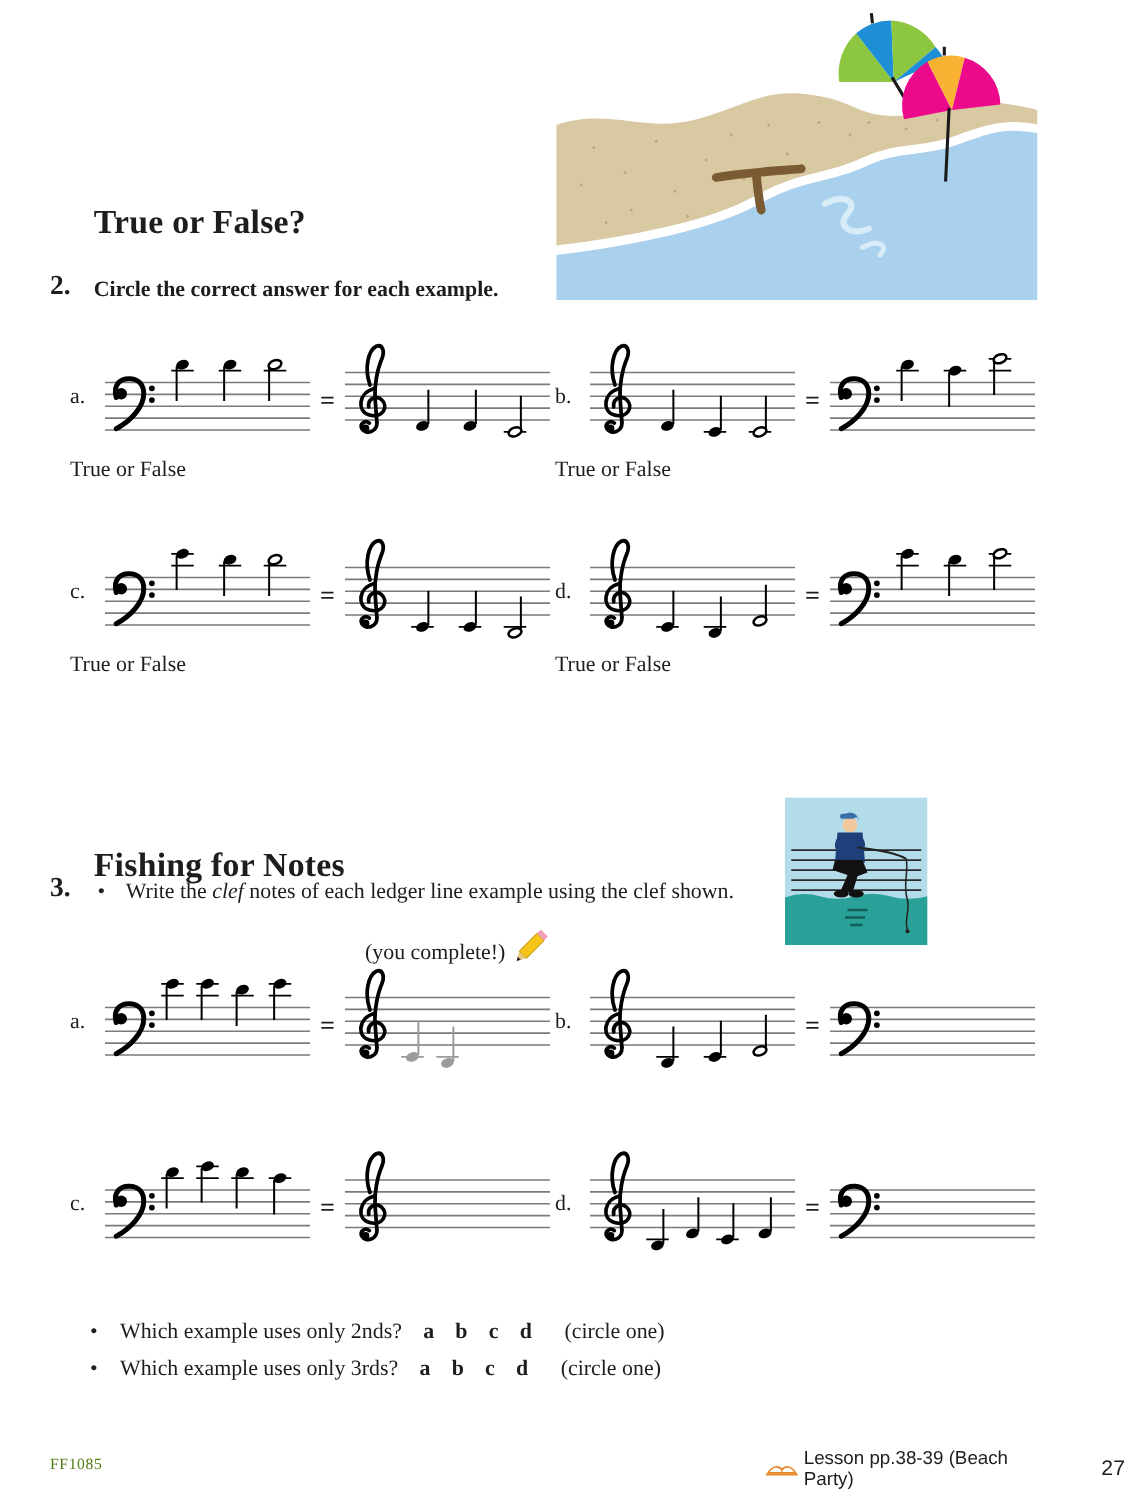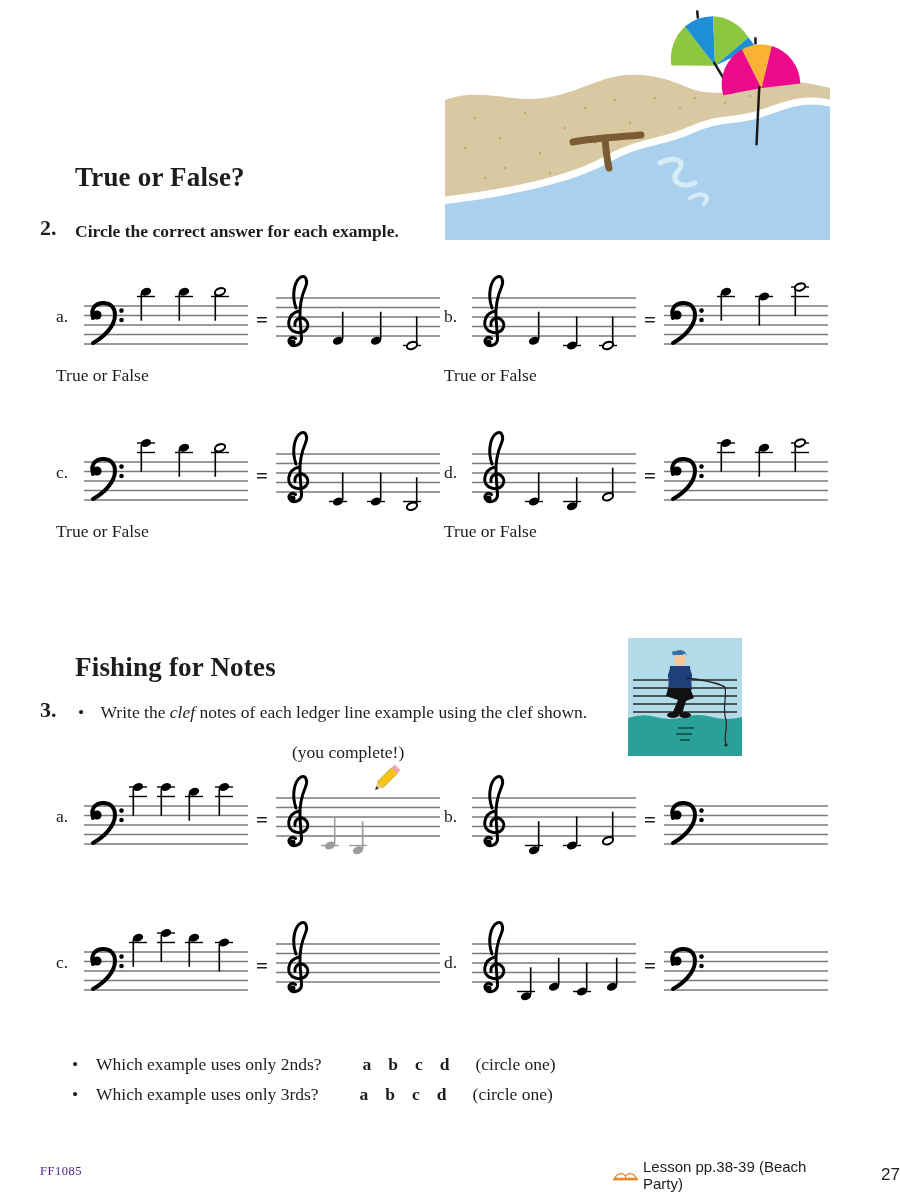--- a/index.html
+++ b/index.html
@@ -12,22 +12,22 @@
   .ex-group{position:absolute;width:392px;}
   .ex-row{display:flex;align-items:flex-start;}
   .ex-label{width:26px;font-size:17.5px;margin-top:44px;flex:none;}
   .staff{width:168px;height:100px;flex:none;}
   .equals{width:24px;text-align:center;font-size:21px;font-weight:bold;margin-top:46px;flex:none;}
   .tf{width:100%;text-align:left;font-size:17.5px;margin-top:3px;}
   .q-line{display:flex;align-items:baseline;font-size:17.5px;}
   .q-bullet{width:24px;}
   .q-choice{font-weight:bold;margin-left:17px;}
   .q-suffix{margin-left:26px;}
-  .q-text{margin-right:24px;}
-  .footer-left{font-size:12.5px;color:#4c1d95;letter-spacing:.5px;}
+  .q-text{margin-right:0;}
+  .footer-left{font-size:12.5px;color:#4d7c0f;letter-spacing:.5px;}
   .footer-right{display:flex;align-items:center;font-family:Liberation Sans, sans-serif;font-size:15px;}
   .page-num{margin-left:38px;font-size:17px;}
   .you-complete{display:flex;align-items:flex-end;font-size:17.5px;}
   svg{display:block;}
 </style>
 </head>
 <body>
 
 <div class="abs" style="left:445px;top:8px;width:385px;height:235px;">
   <svg width="385" height="235" viewBox="0 0 385 235">
@@ -290,21 +290,21 @@
           <line x1="129" y1="34.5" x2="147" y2="34.5" stroke="#000000" stroke-width="1.4"></line>
           <line x1="129" y1="25" x2="147" y2="25" stroke="#000000" stroke-width="1.4"></line>
           <line x1="133.3" y1="26.5" x2="133.3" y2="54" stroke="#000000" stroke-width="1.6"></line>
           <ellipse cx="138" cy="25" rx="5.3" ry="3.4" fill="#fff" stroke="#000000" stroke-width="2" transform="rotate(-20 138 25)"></ellipse>
         </svg>
       </div>
   </div>
   <div class="tf">True or False</div>
 </div>
 
-<div class="abs h1" style="left:75px;top:652px;">Fishing for Notes</div>
+<div class="abs h1" style="left:75px;top:677px;">Fishing for Notes</div>
 <div class="abs num" style="left:40px;top:697px;">3.</div>
 <div class="abs body-text" style="left:78px;top:702px;">
   <span>•</span>
   <span style="margin-left:12px;">Write the </span><i>clef</i><span> notes of each ledger line example using the clef shown.</span>
 </div>
 
 <div class="abs" style="left:628px;top:638px;">
   <svg width="114" height="118" viewBox="0 0 114 118">
     <rect x="0" y="0" width="114" height="118" fill="#b3dcea"></rect>
     <path d="M0,80 Q14,75 28,79 T56,79 T84,79 T114,79 L114,118 L0,118 Z" fill="#2aa198"></path>
@@ -330,21 +330,21 @@
     <path d="M97,49 C99,60 94,70 98,82 C100,92 95,98 98,106" fill="none" stroke="#222222" stroke-width="1.2"></path>
     <circle cx="98" cy="107" r="1.6" fill="#222222"></circle>
     <g stroke="#135f58" stroke-width="2">
       <line x1="50" y1="90" x2="66" y2="90"></line>
         <line x1="48" y1="96" x2="64" y2="96"></line>
         <line x1="52" y1="102" x2="62" y2="102"></line>
     </g>
   </svg>
 </div>
 
-<div class="abs you-complete" style="left:292px;top:742px;flex-direction:column;">
+<div class="abs you-complete" style="left:292px;top:742px;">
   <span>(you complete!)</span>
   <svg width="34" height="34" viewBox="0 0 34 34" style="margin-left:4px;margin-bottom:-4px;">
     <g transform="translate(6,26) rotate(-45)">
       <rect x="6" y="-4" width="20" height="8" fill="#f5c518" stroke="#c89b10" stroke-width="0.8"></rect>
       <rect x="26" y="-4" width="4.5" height="8" fill="#f2a0b5"></rect>
       <path d="M6,-4 L-1,0 L6,4 Z" fill="#e8c87e"></path>
       <path d="M-1,0 L2,-1.8 L2,1.8 Z" fill="#222222"></path>
     </g>
   </svg>
 </div>

